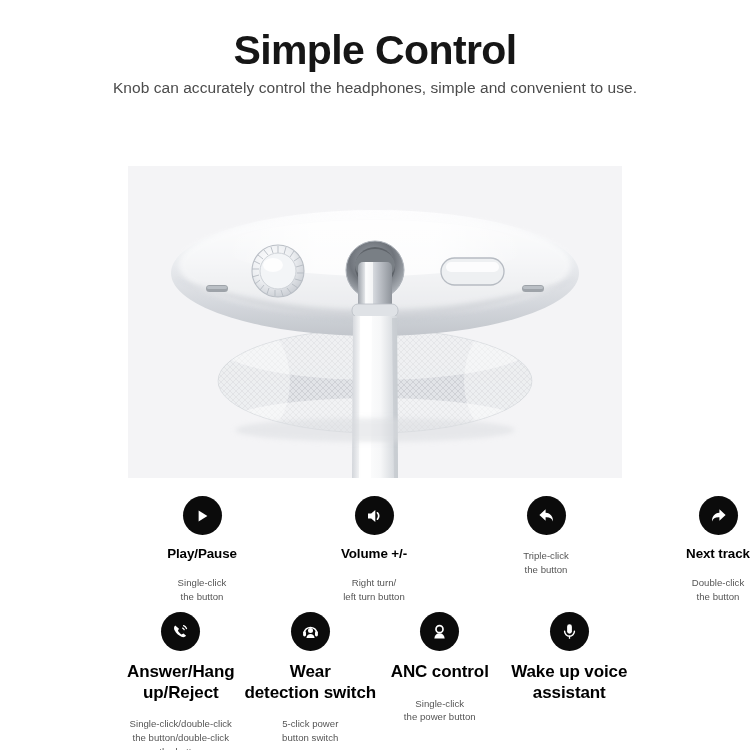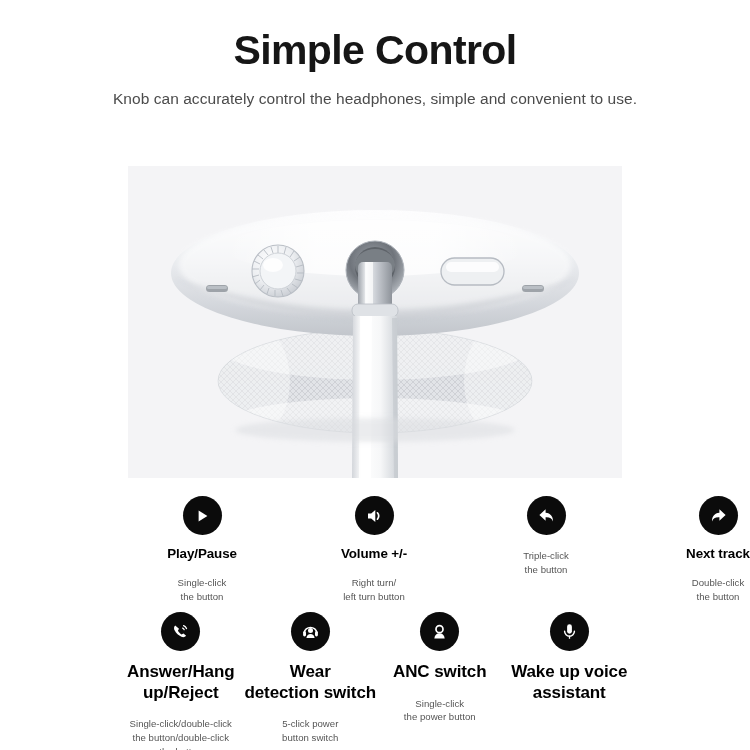--- a/index.html
+++ b/index.html
@@ -29,21 +29,21 @@
 
   .page-title {
     font-size: 41px;
     font-weight: 700;
     color: #161616;
     letter-spacing: -0.6px;
     line-height: 1.18;
   }
 
   .page-subtitle {
-    margin-top: 13px;
+    margin-top: 2px;
     font-size: 15.5px;
     font-weight: 400;
     color: #4b4b4b;
     line-height: 1.52;
     letter-spacing: 0.05px;
   }
 
   
   .hero-panel {
     position: absolute;
@@ -348,21 +348,21 @@
 button switch</div>
     </div>
 
     <div class="feature">
       <div class="feature-icon">
         <svg width="21" height="21" viewBox="0 0 21 21">
           <circle cx="10.5" cy="8.2" r="3.5" fill="none" stroke="#ffffff" stroke-width="1.7"></circle>
           <path d="M5.3 17.4 C5.8 13.9 7.9 12.3 10.5 12.3 C13.1 12.3 15.2 13.9 15.7 17.4 Z" fill="#ffffff"></path>
         </svg>
       </div>
-      <div class="feature-title">ANC switch</div>
+      <div class="feature-title">ANC control</div>
       <div class="feature-desc">Single-click
 the power button</div>
     </div>
 
     <div class="feature">
       <div class="feature-icon">
         <svg width="21" height="21" viewBox="0 0 21 21">
           <rect x="8.1" y="3.3" width="4.8" height="9.4" rx="2.4" fill="#ffffff"></rect>
           <path d="M5.6 10.3 A4.9 4.9 0 0 0 15.4 10.3" fill="none" stroke="#ffffff" stroke-width="1.45" stroke-linecap="round"></path>
           <rect x="9.85" y="14.6" width="1.3" height="3.2" fill="#ffffff"></rect>

